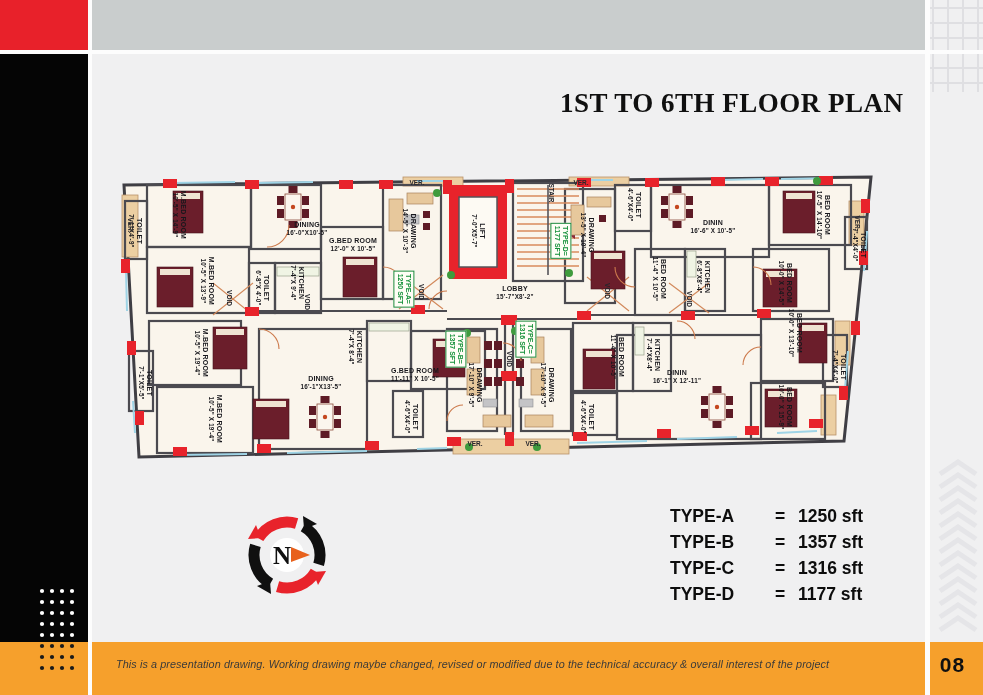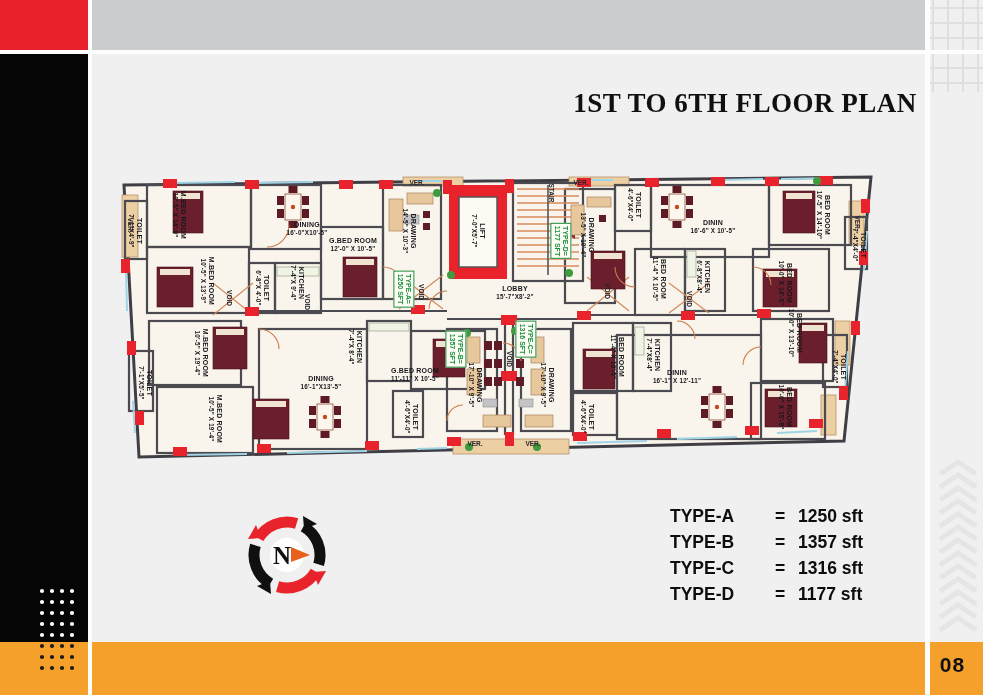--- a/index.html
+++ b/index.html
@@ -6,21 +6,21 @@
   #page{position:relative;width:983px;height:695px;background:#f0f0f1;overflow:hidden;
         font-family:"Liberation Sans",sans-serif;}
   
   #red-block{position:absolute;left:0;top:0;width:88px;height:50px;background:#e8212a;}
   #gray-bar{position:absolute;left:92px;top:0;width:833px;height:50px;background:#c9cdcd;}
   #black-sidebar{position:absolute;left:0;top:54px;width:88px;height:588px;background:#050505;}
   #footer-bar{position:absolute;left:0;top:642px;width:983px;height:53px;background:#f6a02c;}
   .white-v{position:absolute;top:0;width:4px;height:695px;background:#fdfdfd;z-index:30;}
   #white-h{position:absolute;left:0;top:50px;width:983px;height:4px;background:#fdfdfd;z-index:30;}
   
-  #page-title{position:absolute;left:560px;top:88px;width:370px;text-align:center;
+  #page-title{position:absolute;left:560px;top:88px;width:370px;text-align:left;
      font-family:"Liberation Serif",serif;font-weight:bold;font-size:27px;color:#101010;
      letter-spacing:.5px;white-space:nowrap;}
   #legend{position:absolute;left:670px;top:503px;color:#0d0d0d;}
   .legend-row{display:flex;height:26px;align-items:center;font-weight:bold;font-size:17.5px;}
   .legend-type{width:92px;}
   .legend-eq{width:36px;text-align:center;}
   .legend-area{width:110px;}
   #disclaimer{position:absolute;left:116px;top:658px;font-style:italic;font-size:10.8px;
      color:#3a3a3a;letter-spacing:.1px;}
   #page-number{position:absolute;left:930px;top:653px;width:45px;text-align:center;
@@ -580,15 +580,16 @@
         <span class="legend-eq">=</span>
         <span class="legend-area">1316 sft</span>
       </div>
       <div class="legend-row">
         <span class="legend-type">TYPE-D</span>
         <span class="legend-eq">=</span>
         <span class="legend-area">1177 sft</span>
       </div>
     </div>
 
+  <div id="disclaimer">This is a presentation drawing. Working drawing maybe changed, revised or modified due to the technical accuracy &amp; overall interest of the project</div>
   <div id="page-number">08</div>
 
 </div>
 
 </body></html>

